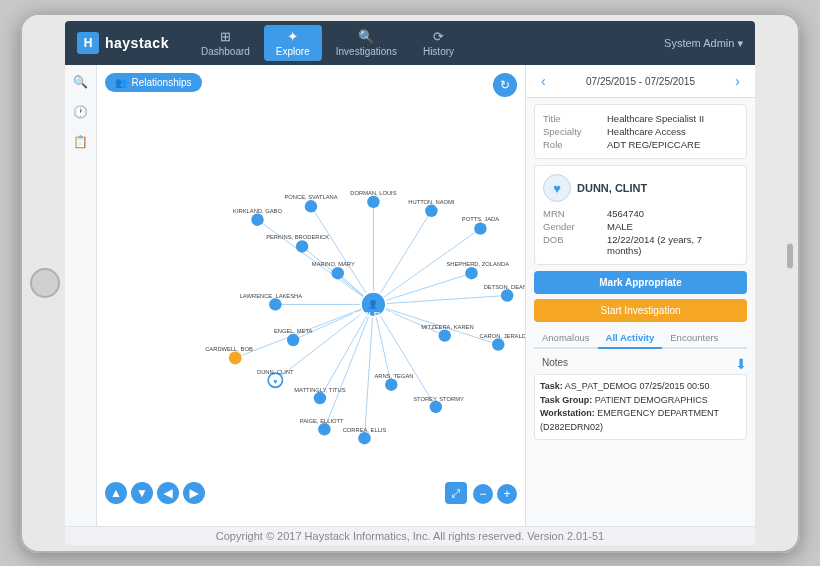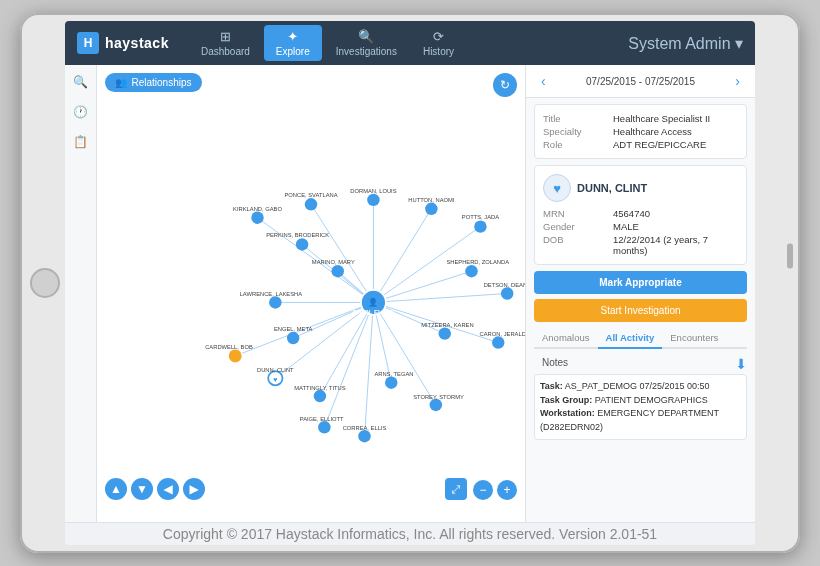--- a/index.html
+++ b/index.html
@@ -109,21 +109,21 @@
     }
     .nav-item.active {
       background: #3d9be9;
       color: white;
     }
     .nav-item .nav-icon {
       font-size: 13px;
     }
     .nav-user {
       color: #adc4d8;
-      font-size: 16px;
+      font-size: 11px;
       margin-left: auto;
       display: flex;
       align-items: center;
       gap: 4px;
     }
     
     .main-content {
       display: flex;
       flex: 1;
       overflow: hidden;
@@ -305,21 +305,21 @@
       font-weight: 700;
       color: #2c3e50;
     }
     .provider-detail {
       display: flex;
       flex-direction: column;
       gap: 2px;
     }
     .detail-row {
       display: flex;
-      gap: 18px;
+      gap: 12px;
       font-size: 9.5px;
     }
     .detail-label {
       color: #888;
       min-width: 52px;
     }
     .detail-value {
       color: #333;
       font-weight: 500;
     }
@@ -422,21 +422,21 @@
       line-height: 1.5;
     }
     .activity-card strong {
       font-weight: 700;
     }
     
     .footer {
       background: #f0f2f5;
       border-top: 1px solid #dde2e8;
       text-align: center;
-      font-size: 14px;
+      font-size: 11px;
       color: #888;
       padding: 3px;
       flex-shrink: 0;
     }
   </style>
 </head>
 <body>
 
 <div class="tablet-frame">
   <div class="home-btn"></div>

